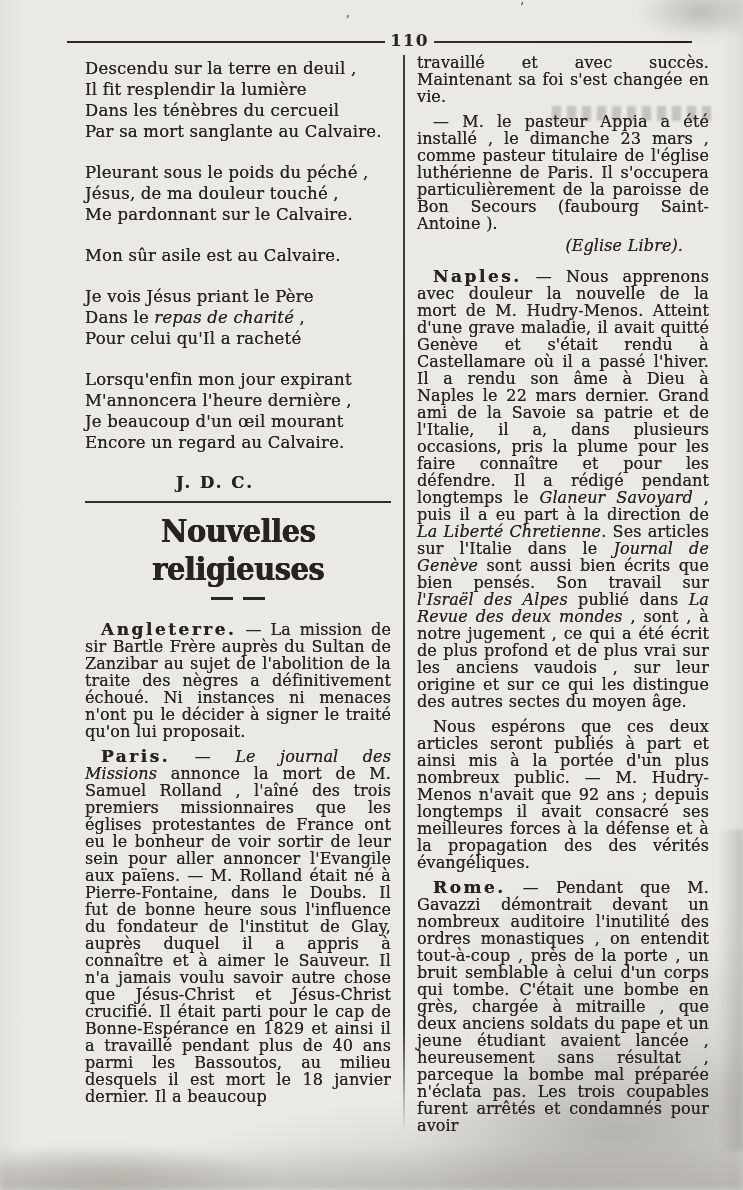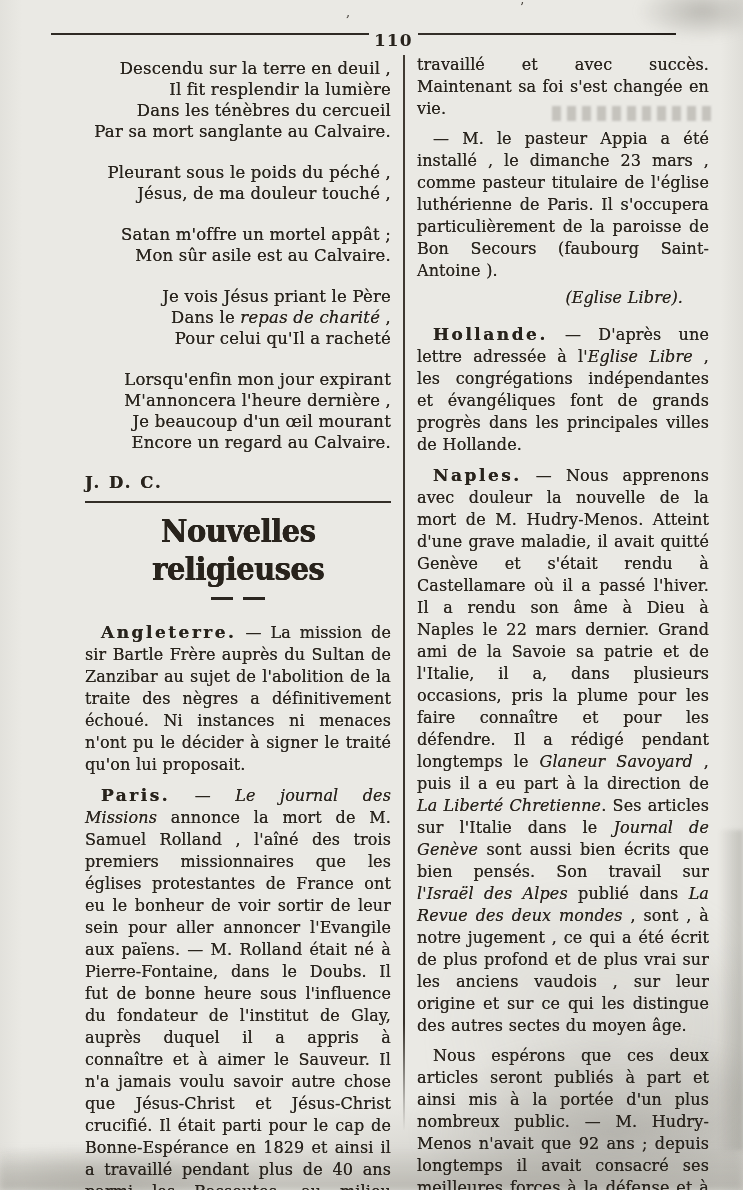--- a/index.html
+++ b/index.html
@@ -17,46 +17,46 @@
   .stain{position:absolute;pointer-events:none;}
   .stain.tr{left:636px;top:-8px;width:110px;height:48px;background:radial-gradient(ellipse at 60% 40%, rgba(150,148,141,.55), rgba(150,148,141,0) 70%);filter:blur(4px);}
   .stain.ghost{left:552px;top:106px;width:165px;height:15px;background:repeating-linear-gradient(90deg, rgba(138,135,128,.38) 0 9px, rgba(138,135,128,0) 9px 15px);filter:blur(1px);}
   .stain.romebg{left:430px;top:880px;width:312px;height:260px;background:radial-gradient(ellipse at 55% 55%, rgba(160,158,151,.20), rgba(160,158,151,0) 75%);filter:blur(6px);}
   .stain.br{left:415px;top:1035px;width:328px;height:155px;background:radial-gradient(ellipse at 62% 62%, rgba(148,146,139,.55), rgba(148,146,139,0) 72%);filter:blur(6px);}
   .stain.band{left:0;top:1146px;width:743px;height:44px;background:linear-gradient(rgba(158,156,148,0), rgba(158,156,148,.50));filter:blur(3px);}
   .stain.bl{left:-20px;top:1150px;width:300px;height:45px;background:radial-gradient(ellipse at 45% 60%, rgba(162,160,152,.45), rgba(162,160,152,0) 70%);filter:blur(4px);}
   .stain.redge{left:718px;top:830px;width:25px;height:320px;background:linear-gradient(90deg, rgba(140,138,130,0), rgba(140,138,130,.35));filter:blur(2px);}
   .speck{position:absolute;color:#4a453e;font-size:13px;}
 
-  .pagehead{position:absolute;left:51px;top:33px;width:625px;display:flex;align-items:flex-start;}
+  .pagehead{position:absolute;left:67px;top:33px;width:625px;display:flex;align-items:flex-end;}
   .hrule{height:2px;background:#2f2a24;margin-bottom:4px;}
   .hrule.l{width:318px;}
   .hrule.r{flex:1;background:linear-gradient(90deg,#35302a,#241f1a);}
   .pagenum{font-size:17px;font-weight:bold;padding:0 5px;letter-spacing:1px;line-height:14px;}
 
   .col{position:absolute;}
   .col.left{left:85px;top:58px;width:306px;}
   .col.right{left:417px;top:54px;width:292px;}
   .vdivider{position:absolute;left:403px;top:55px;width:2px;height:1076px;
     background:linear-gradient(#413b33,#37322b 90%,rgba(55,50,43,0));}
 
   .poem{font-size:16.5px;line-height:21px;letter-spacing:.2px;text-shadow:0 0 .5px rgba(35,29,22,.85);}
-  .stanza{margin-bottom:20px;text-align:right;}
-  .signature{text-align:left;padding-right:46px;font-size:16.5px;letter-spacing:2px;font-weight:bold;margin-top:1px;text-shadow:0 0 .5px rgba(35,29,22,.85);}
+  .stanza{margin-bottom:20px;}
+  .signature{text-align:center;padding-right:46px;font-size:16.5px;letter-spacing:2px;font-weight:bold;margin-top:1px;text-shadow:0 0 .5px rgba(35,29,22,.85);}
   .seprule{border:none;border-top:2px solid #332e27;margin:9px 0 0;}
 
   .blackletter{
     font-size:29px;font-weight:bold;text-align:center;margin:13px 0 4px;
     letter-spacing:-.5px;word-spacing:14px;transform:scaleY(1.12);
     text-shadow:.6px 0 0 #28231c, 0 0 .5px rgba(35,29,22,.9);
   }
   .dashdiv{text-align:center;margin:2px 0 14px;}
   .dashdiv span{display:inline-block;width:22px;height:3px;background:#2b2620;margin:0 5px;vertical-align:middle;}
 
-  .para{margin:0 0 8px;font-size:16px;line-height:22px;text-align:justify;text-indent:16px;
+  .para{margin:0 0 8px;font-size:16px;line-height:17px;text-align:justify;text-indent:16px;
     letter-spacing:.1px;word-spacing:.5px;text-shadow:0 0 .5px rgba(35,29,22,.8);hyphens:auto;}
   .para.cont{text-indent:0;}
   .para.attribution{text-align:right;text-indent:0;padding-right:26px;font-style:italic;margin:-3px 0 14px;}
   .lead{font-weight:bold;letter-spacing:2.5px;font-size:17px;}
   .it{font-style:italic;}
 </style>
 </head>
 <body>
 
 <div class="page">
@@ -83,23 +83,23 @@
     <div class="poem">
         <div class="stanza">
           <div class="pline"><span class="">Descendu sur la terre en deuil ,</span></div>
           <div class="pline"><span class="">Il fit resplendir la lumière</span></div>
           <div class="pline"><span class="">Dans les ténèbres du cercueil</span></div>
           <div class="pline"><span class="">Par sa mort sanglante au Calvaire.</span></div>
         </div>
         <div class="stanza">
           <div class="pline"><span class="">Pleurant sous le poids du péché ,</span></div>
           <div class="pline"><span class="">Jésus, de ma douleur touché ,</span></div>
+          <div class="pline"><span class="">Me pardonnant sur le Calvaire.</span></div>
         </div>
         <div class="stanza">
-          <div class="pline"><span class="">Satan m'offre un mortel appât ;</span></div>
           <div class="pline"><span class="">Mon sûr asile est au Calvaire.</span></div>
         </div>
         <div class="stanza">
           <div class="pline"><span class="">Je vois Jésus priant le Père</span></div>
           <div class="pline"><span class="">Dans le </span><span class=" it">repas de charité</span><span class=""> ,</span></div>
           <div class="pline"><span class="">Pour celui qu'Il a racheté</span></div>
         </div>
         <div class="stanza">
           <div class="pline"><span class="">Lorsqu'enfin mon jour expirant</span></div>
           <div class="pline"><span class="">M'annoncera l'heure dernière ,</span></div>
@@ -115,20 +115,19 @@
         <p class="para"><span class="lead">Angleterre.</span><span class=""> — La mission de sir Bartle Frère auprès du Sultan de Zanzibar au sujet de l'abolition de la traite des nègres a définitivement échoué. Ni instances ni menaces n'ont pu le décider à signer le traité qu'on lui proposait.</span></p>
         <p class="para"><span class="lead">Paris.</span><span class=""> — </span><span class=" it">Le journal des Missions</span><span class=""> annonce la mort de M. Samuel Rolland , l'aîné des trois premiers missionnaires que les églises protestantes de France ont eu le bonheur de voir sortir de leur sein pour aller annoncer l'Evangile aux païens. — M. Rolland était né à Pierre-Fontaine, dans le Doubs. Il fut de bonne heure sous l'influence du fondateur de l'institut de Glay, auprès duquel il a appris à connaître et à aimer le Sauveur. Il n'a jamais voulu savoir autre chose que Jésus-Christ et Jésus-Christ crucifié. Il était parti pour le cap de Bonne-Espérance en 1829 et ainsi il a travaillé pendant plus de 40 ans parmi les Bassoutos, au milieu desquels il est mort le 18 janvier dernier. Il a beaucoup</span></p>
       </div>
   </div>
 
   <div class="col right">
     <div>
         <p class="para cont"><span class="">travaillé et avec succès. Maintenant sa foi s'est changée en vie.</span></p>
         <p class="para"><span class="">— M. le pasteur Appia a été installé , le dimanche 23 mars , comme pasteur titulaire de l'église luthérienne de Paris. Il s'occupera particulièrement de la paroisse de Bon Secours (faubourg Saint-Antoine ).</span></p>
         <p class="para attribution"><span class="">(Eglise Libre).</span></p>
-        <p class="para"><span class="lead">Hollande.</span><span class=""> — D'après une lettre adressée à l'</span><span class=" it">Eglise Libre</span><span class=""> , les congrégations indépendantes et évangéliques font de grands progrès dans les principales villes de Hollande.</span></p>
         <p class="para"><span class="lead">Naples.</span><span class=""> — Nous apprenons avec douleur la nouvelle de la mort de M. Hudry-Menos. Atteint d'une grave maladie, il avait quitté Genève et s'était rendu à Castellamare où il a passé l'hiver. Il a rendu son âme à Dieu à Naples le 22 mars dernier. Grand ami de la Savoie sa patrie et de l'Italie, il a, dans plusieurs occasions, pris la plume pour les faire connaître et pour les défendre. Il a rédigé pendant longtemps le </span><span class=" it">Glaneur Savoyard</span><span class=""> , puis il a eu part à la direction de </span><span class=" it">La Liberté Chretienne</span><span class="">. Ses articles sur l'Italie dans le </span><span class=" it">Journal de Genève</span><span class=""> sont aussi bien écrits que bien pensés. Son travail sur </span><span class=" it">l'Israël des Alpes</span><span class=""> publié dans </span><span class=" it">La Revue des deux mondes</span><span class=""> , sont , à notre jugement , ce qui a été écrit de plus profond et de plus vrai sur les anciens vaudois , sur leur origine et sur ce qui les distingue des autres sectes du moyen âge.</span></p>
         <p class="para"><span class="">Nous espérons que ces deux articles seront publiés à part et ainsi mis à la portée d'un plus nombreux public. — M. Hudry-Menos n'avait que 92 ans ; depuis longtemps il avait consacré ses meilleures forces à la défense et à la propagation des des vérités évangéliques.</span></p>
         <p class="para"><span class="lead">Rome.</span><span class=""> — Pendant que M. Gavazzi démontrait devant un nombreux auditoire l'inutilité des ordres monastiques , on entendit tout-à-coup , près de la porte , un bruit semblable à celui d'un corps qui tombe. C'était une bombe en grès, chargée à mitraille , que deux anciens soldats du pape et un jeune étudiant avaient lancée , heureusement sans résultat , parceque la bombe mal préparée n'éclata pas. Les trois coupables furent arrêtés et condamnés pour avoir </span></p>
       </div>
   </div>
 
 </div>
 
 </body></html>

